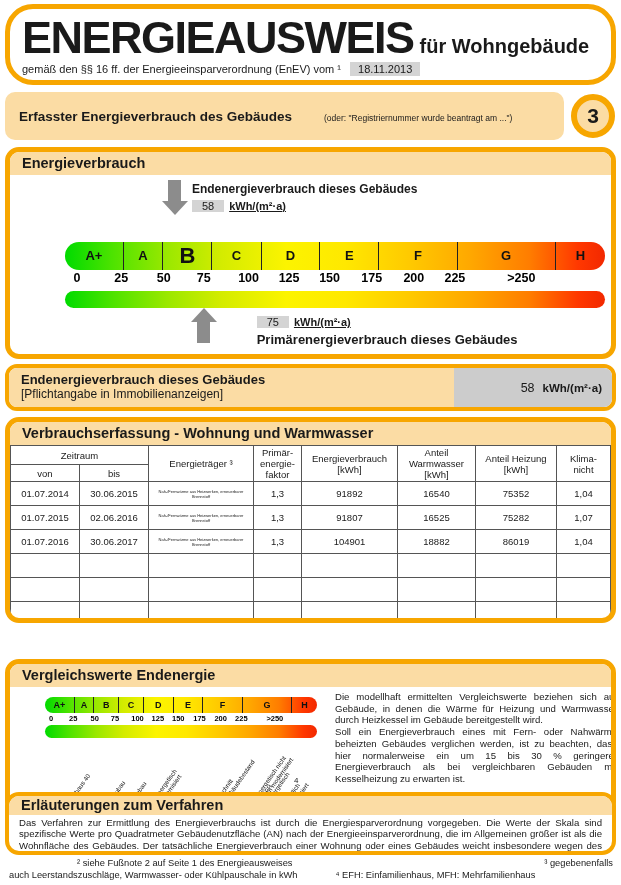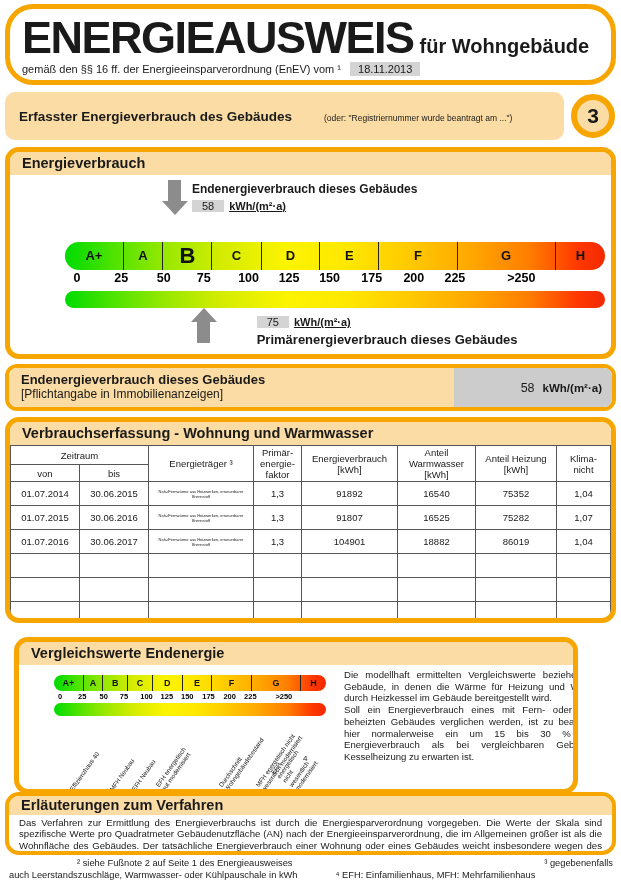--- a/index.html
+++ b/index.html
@@ -105,21 +105,21 @@
   #consumption-table { width:100%; height:176px; border-collapse:collapse; table-layout:fixed; }
   #consumption-table th, #consumption-table td {
     border:1px solid #555; font-weight:normal; font-size:9.5px;
     text-align:center; vertical-align:middle; white-space:pre-line; padding:1px 2px;
   }
   #consumption-table td.c-traeger { font-size:4px; color:#222; }
   #consumption-table tr.data-row { height:24px; }
   #consumption-table tr.head1 { height:18px; }
   #consumption-table tr.head2 { height:16px; }
   
-  #box-compare { left:5px; top:637px; width:564px; height:157px;margin-left:9px; }
+  #box-compare { left:5px; top:659px; width:611px; height:157px; }
   #mini-wrap { position:absolute; left:35px; top:33px; width:272px; }
   #mini-wrap .bar-top { height:16px; border-radius:8px; }
   #mini-wrap .bar-top .seg { font-size:9px; line-height:16px; }
   #mini-wrap .tick-row { height:12px; }
   #mini-wrap .tick-row span { font-size:7.5px; top:1px; }
   #mini-wrap .bar-bottom { height:13px; border-radius:7px; }
   #compare-labels { position:absolute; left:35px; top:74px; width:290px; height:78px; }
   #compare-labels span {
     position:absolute; bottom:2px; font-size:6.3px; color:#111;
     white-space:pre-line; transform:rotate(-55deg); transform-origin:left bottom;
@@ -274,21 +274,21 @@
           <td>30.06.2015</td>
           <td class="c-traeger">Nah-/Fernwärme aus Heizwerken, erneuerbarer Brennstoff</td>
           <td>1,3</td>
           <td>91892</td>
           <td>16540</td>
           <td>75352</td>
           <td>1,04</td>
         </tr>
         <tr class="data-row">
           <td>01.07.2015</td>
-          <td>30.06.2016</td>
+          <td>02.06.2016</td>
           <td class="c-traeger">Nah-/Fernwärme aus Heizwerken, erneuerbarer Brennstoff</td>
           <td>1,3</td>
           <td>91807</td>
           <td>16525</td>
           <td>75282</td>
           <td>1,07</td>
         </tr>
         <tr class="data-row">
           <td>01.07.2016</td>
           <td>30.06.2017</td>

